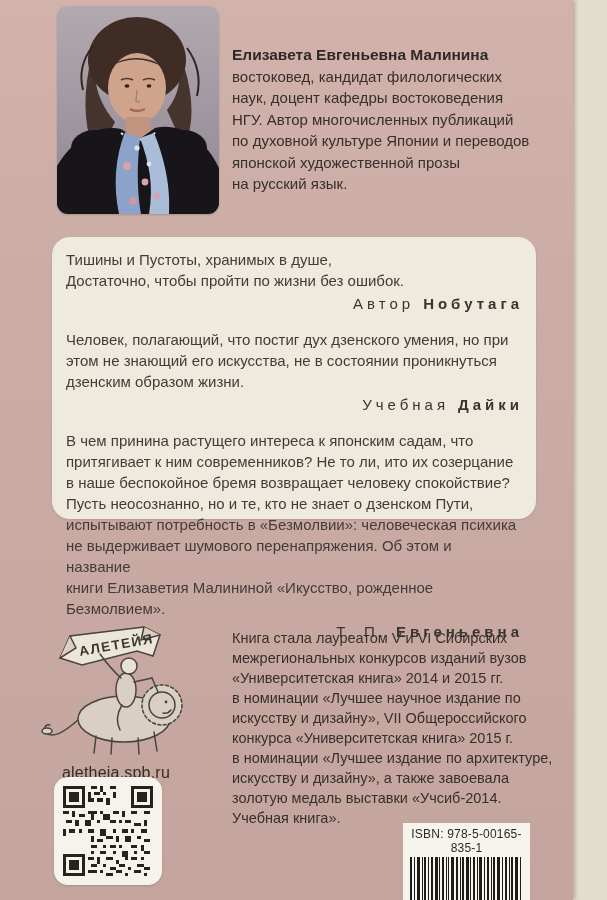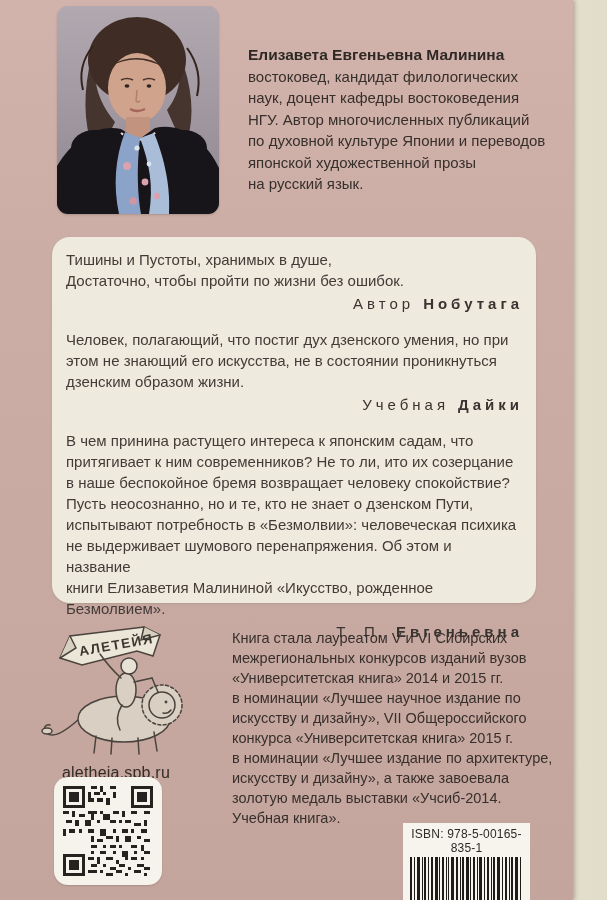--- a/index.html
+++ b/index.html
@@ -17,27 +17,27 @@
     background:linear-gradient(180deg,#d2b3ab 0%,#cbada5 30%,#c7a9a1 70%,#c3a59d 100%);
     box-shadow:2px 0 4px rgba(92,70,62,.35);
   }
   
   .photo{
     position:absolute;left:57px;top:6px;width:162px;height:208px;
     border-radius:11px;overflow:hidden;
     box-shadow:0 1px 2px rgba(80,60,55,.25);
   }
   
-  .bio{position:absolute;left:248px;top:44px;width:345px;color:#372f2b;}
+  .bio{position:absolute;left:232px;top:44px;width:345px;color:#372f2b;}
   .bio .name{font-weight:bold;font-size:15.5px;line-height:21.5px;margin:0;color:#2f2926;}
   .bio .text{font-size:15px;line-height:21.5px;margin:0;}
   .pre{white-space:pre-line;}
   
   .quote-box{
-    position:absolute;left:52px;top:237px;width:484px;height:366px;
+    position:absolute;left:52px;top:237px;width:484px;height:282px;
     background:#efeade;border-radius:18px;
     padding:12px 16px 0 14px;box-sizing:border-box;
     box-shadow:0 1px 2px rgba(95,75,65,.18);
   }
   .quote{margin:0;}
   .quote + .quote{margin-top:15px;}
   .q-text{margin:0;font-size:15px;line-height:21px;color:#433b37;}
   .q-author{
     margin:2px -3px 0 0;text-align:right;font-size:15px;line-height:21px;
     letter-spacing:4px;color:#3a3330;

